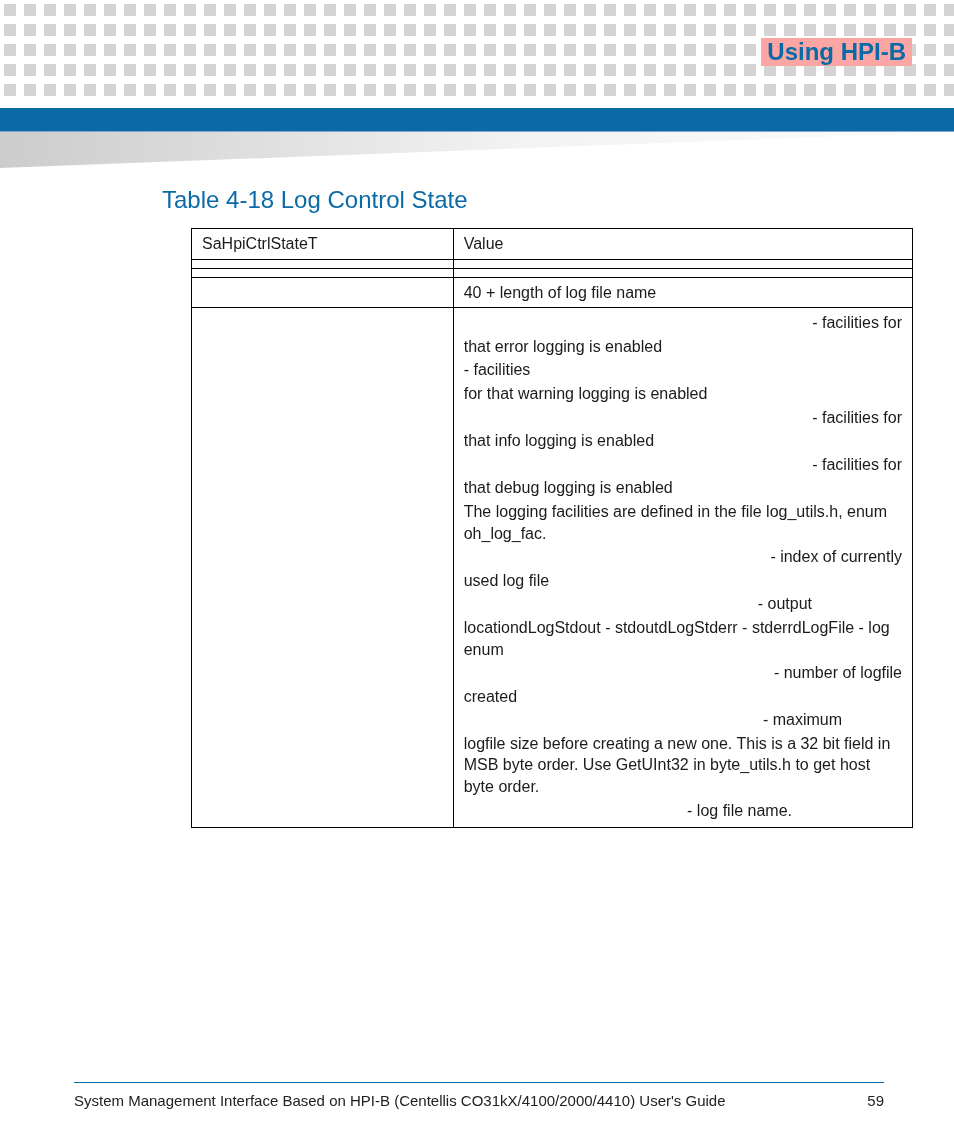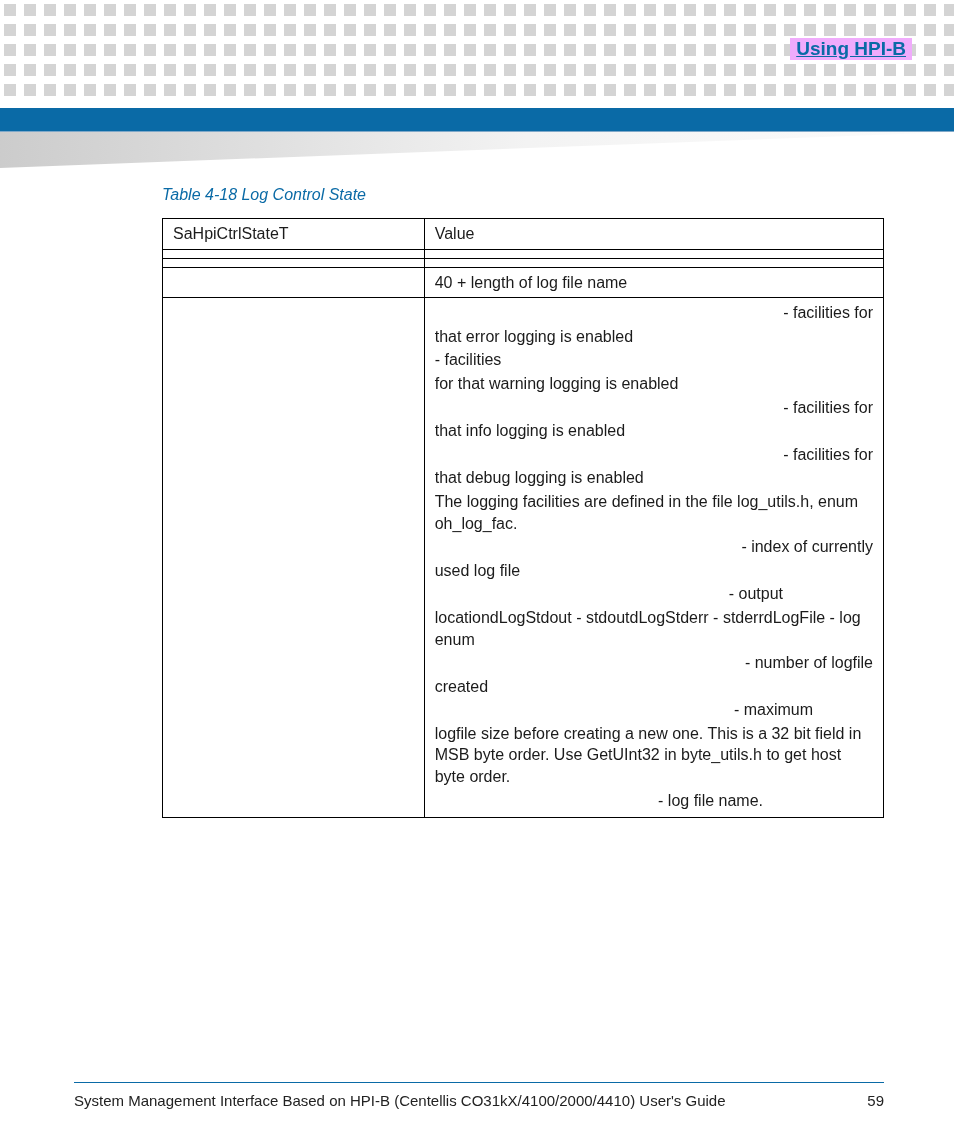--- a/index.html
+++ b/index.html
@@ -19,25 +19,24 @@
     height: 96px;
     overflow: hidden;
   }
   .dot-pattern svg { display: block; }
   .page-title {
     position: absolute;
     top: 38px;
     right: 42px;
     color: #0a6aa6;
     font-weight: 700;
-    font-size: 19px;
-    background: #f0abfc;
+    font-size: 24px;
+    background: #fca5a5;
     padding: 0 6px;
     font-family: "Segoe UI Semibold","Myriad Pro Semibold",Arial,sans-serif;
-    text-decoration: underline;
   }
   .blue-bar {
     position: absolute;
     top: 108px;
     left: 0;
     width: 954px;
     height: 24px;
     background: #0a6aa6;
     border-bottom: 1px solid #7fa8c8;
   }
@@ -52,30 +51,30 @@
     opacity: 0.55;
   }
   .content {
     position: absolute;
     top: 186px;
     left: 162px;
     width: 722px;
   }
   .table-caption {
     color: #0a6aa6;
-    font-style: italic;
-    font-size: 16px;
+    font-size: 24px;
     margin-bottom: 14px;
   }
   table.t {
     width: 100%;
     border-collapse: collapse;
     border: 1.2px solid #000;
     font-size: 16px;
     color: #1b1b1b;
+    margin-left: 29px;
   }
   table.t td {
     border: 1px solid #000;
     padding: 4px 10px;
     vertical-align: top;
     line-height: 1.35;
   }
   table.t .col1 { width: 262px; }
   table.t .col2 { width: 460px; }
   .big-cell p { margin-bottom: 2px; }

